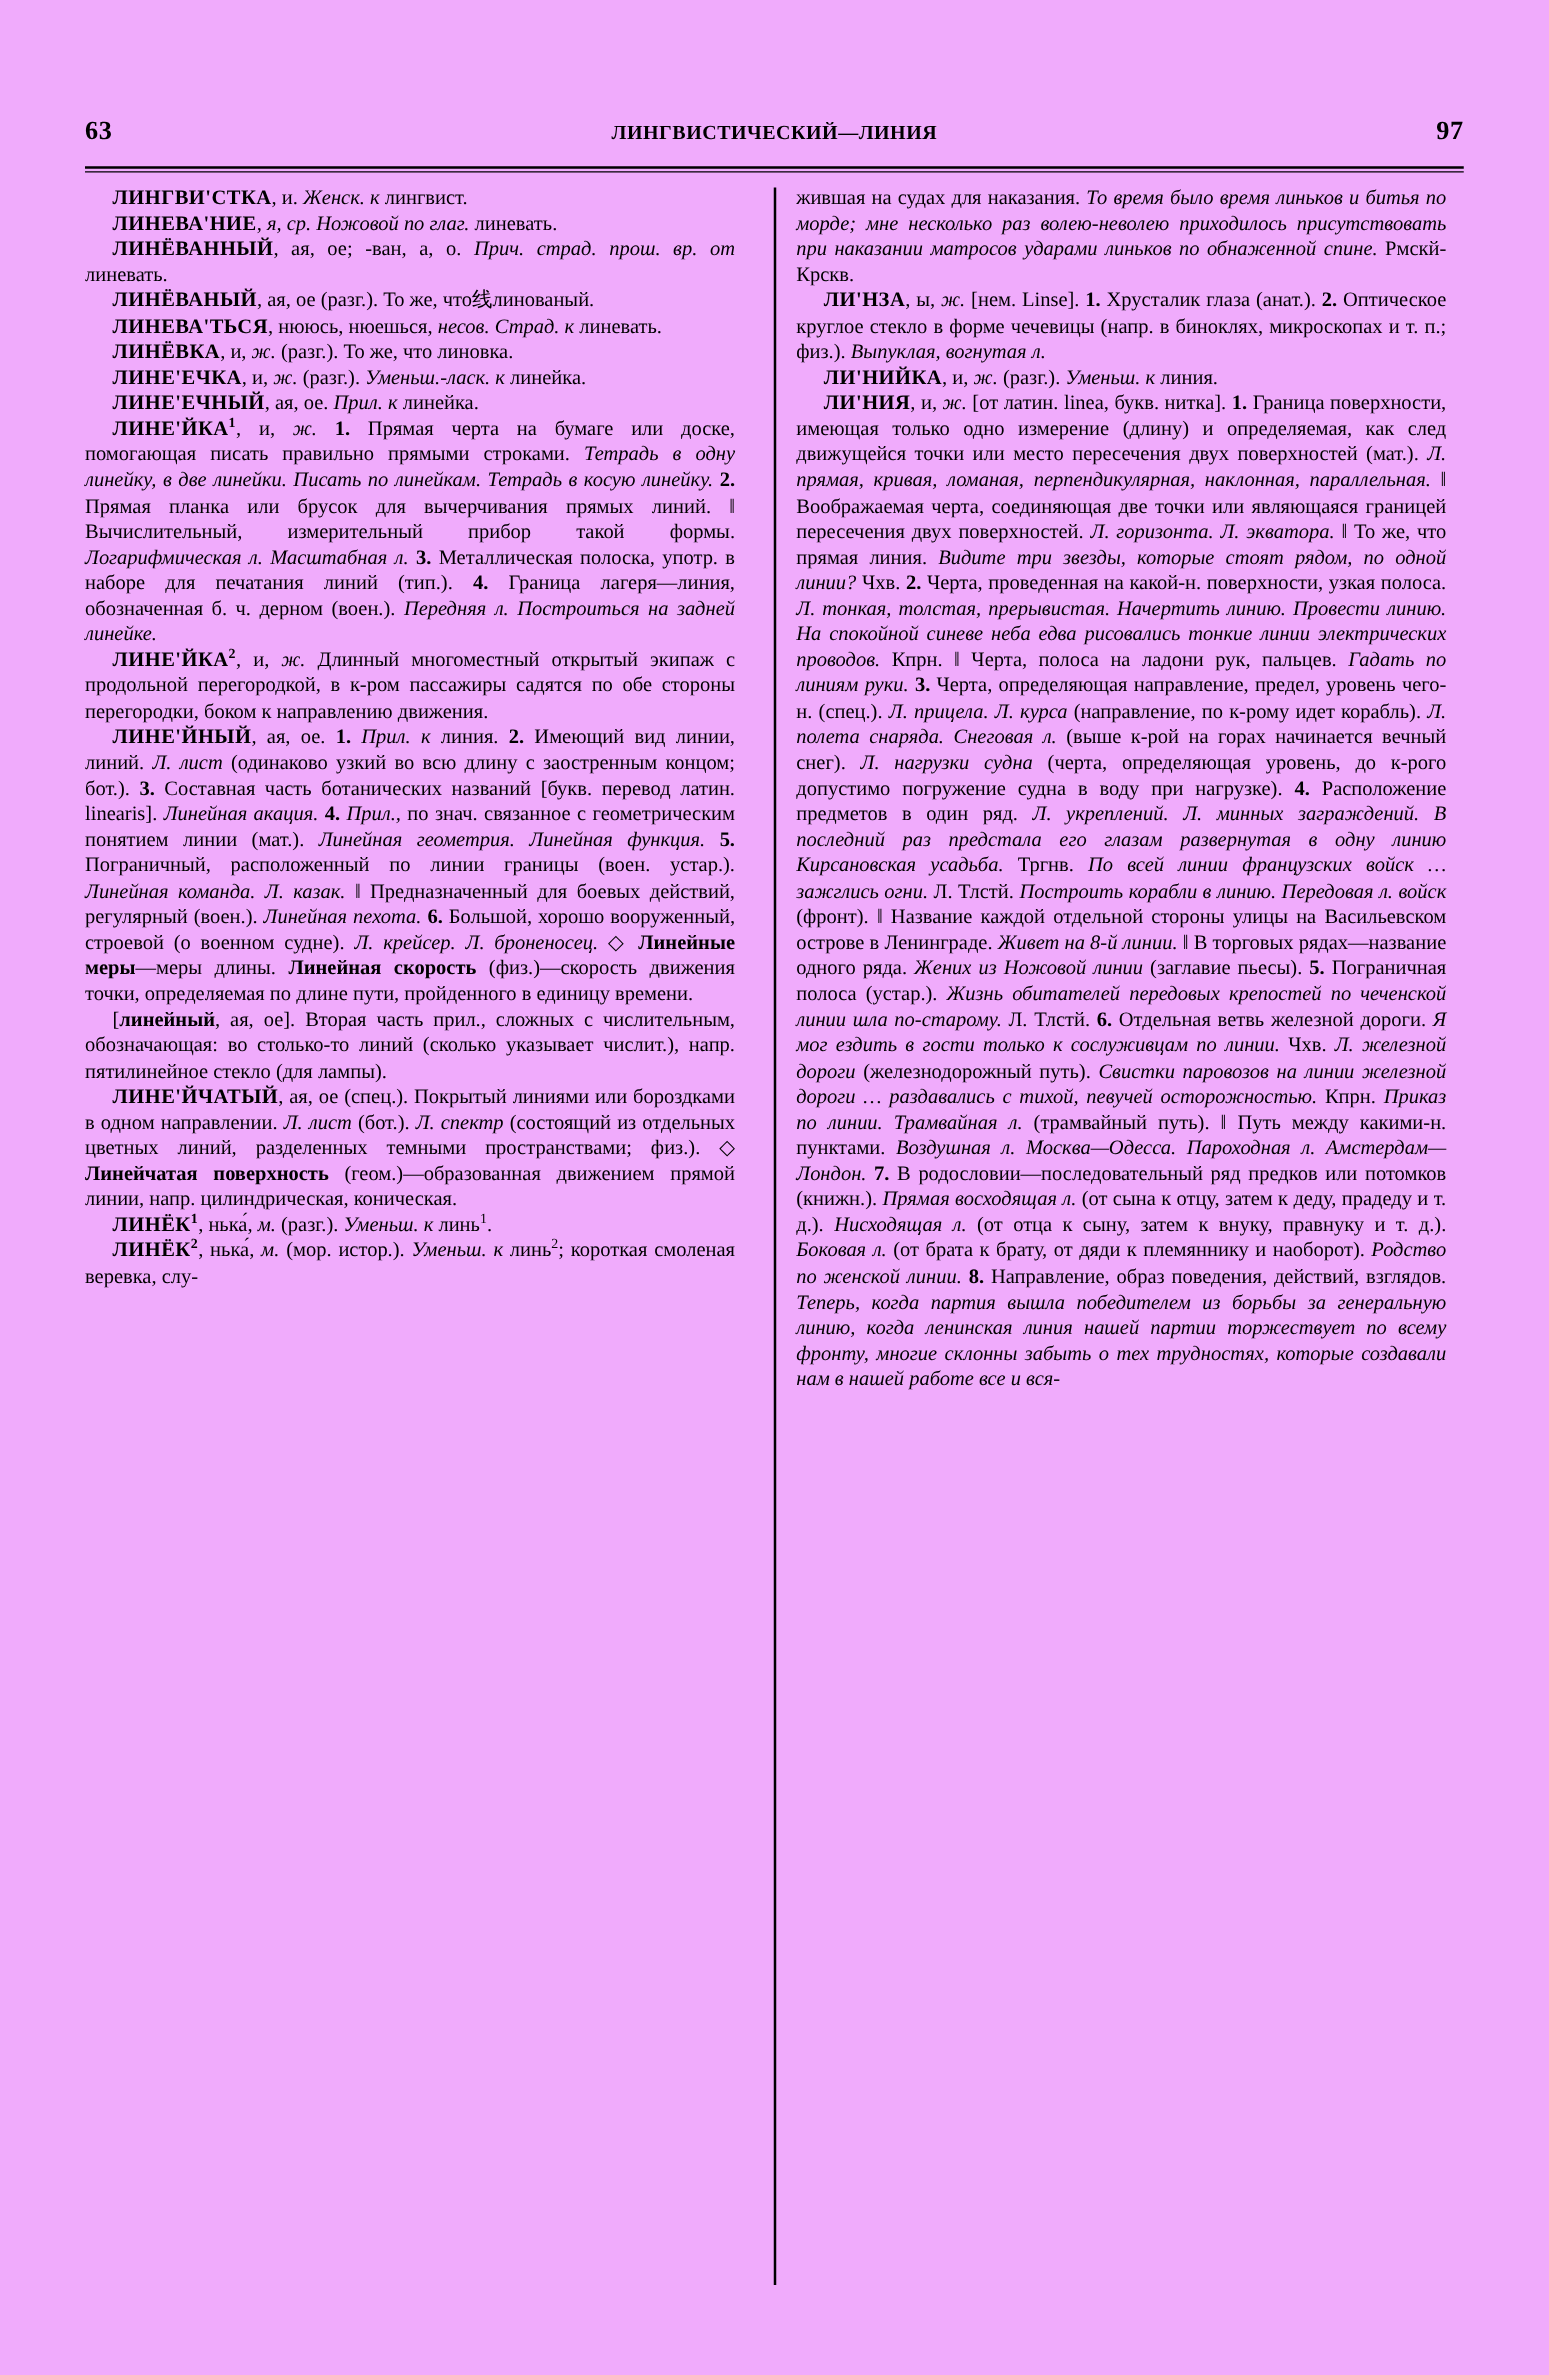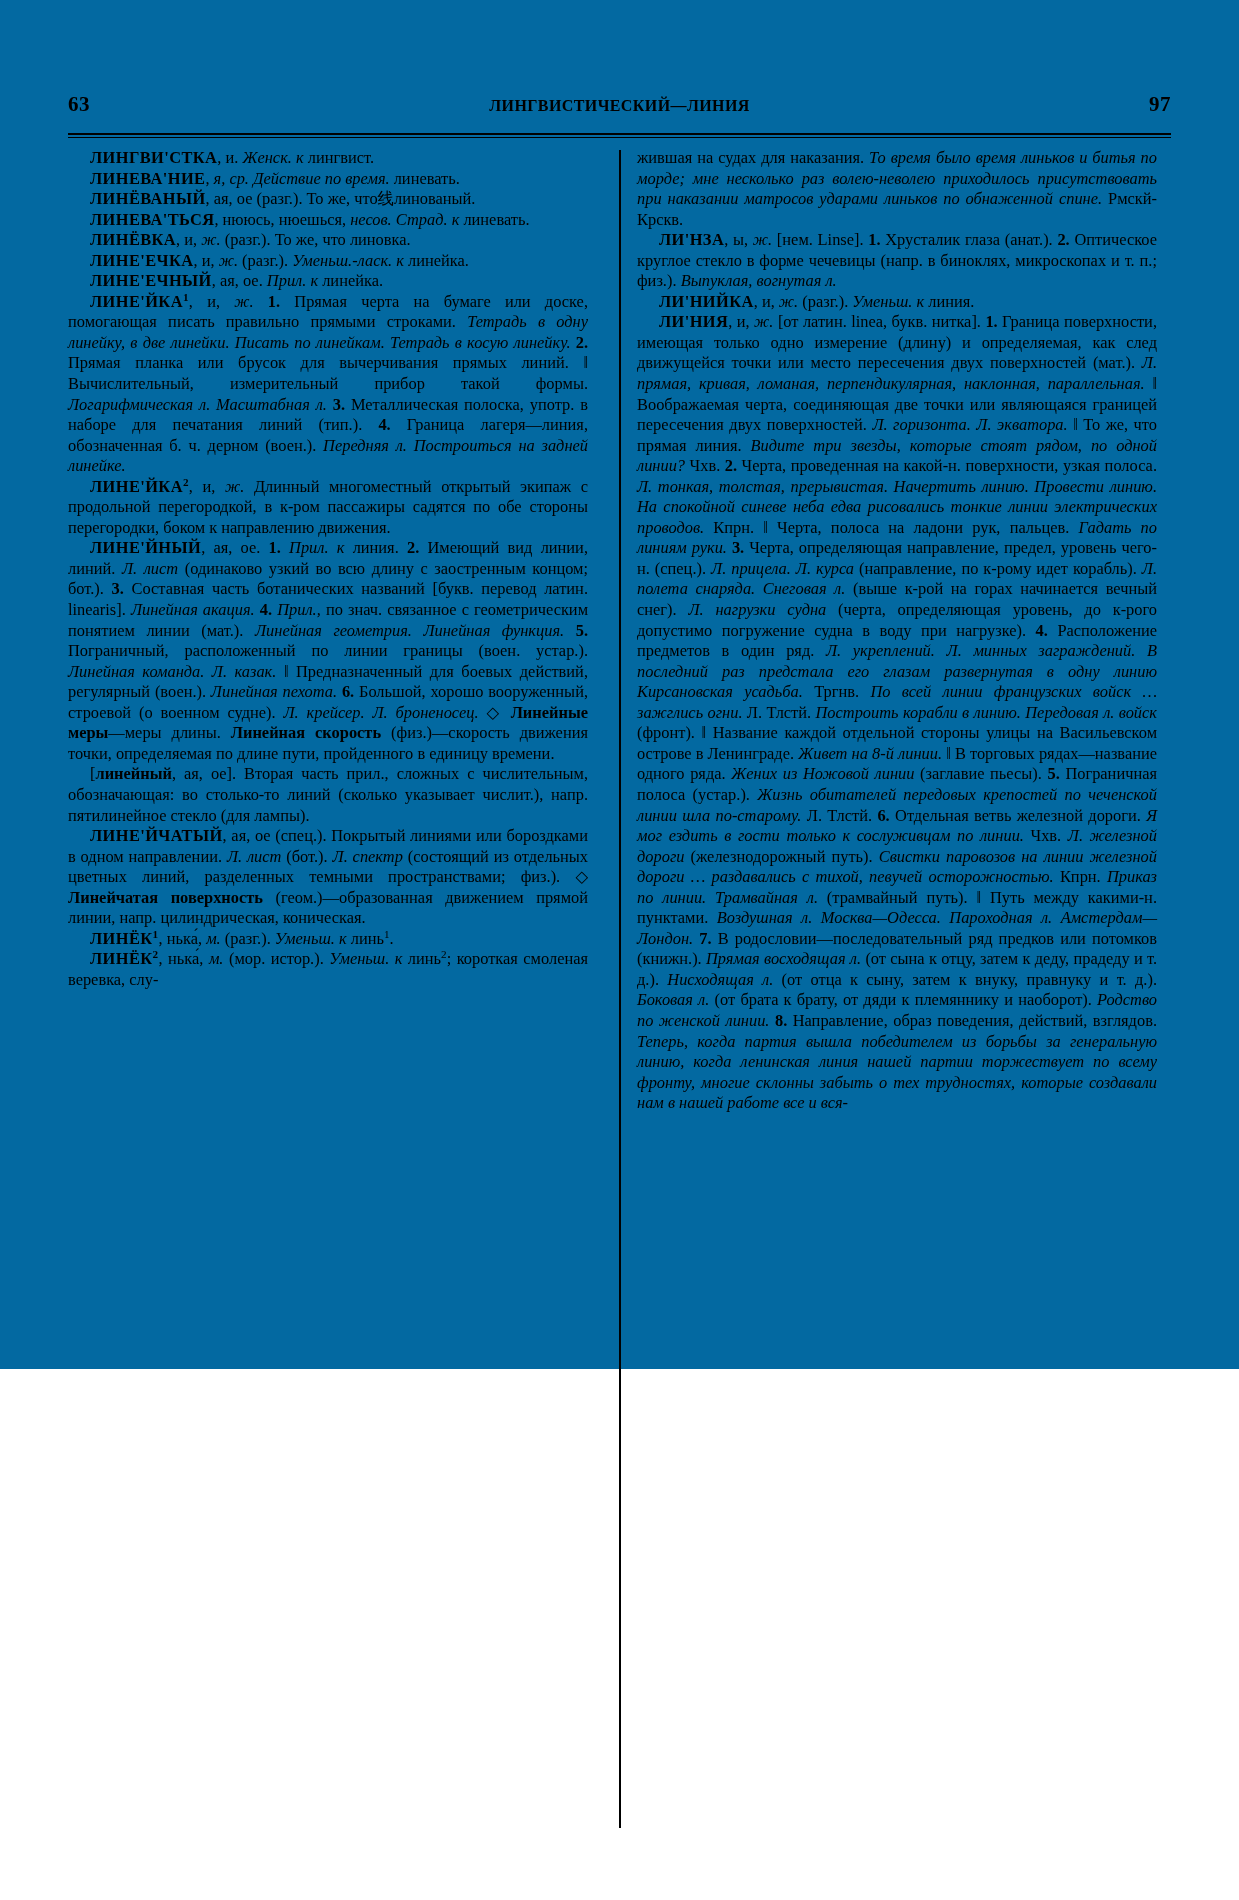--- a/index.html
+++ b/index.html
@@ -10,22 +10,22 @@
   body {
     width: 1239px;
     height: 1900px;
     font-family: "Liberation Serif", "DejaVu Serif", serif;
     color: #000;
     overflow: hidden;
   }
   .page {
     position: relative;
     width: 1239px;
-    height: 1369px;
-    background: #0369a1;
+    height: 1900px;
+    background: #f0abfc;
     box-sizing: border-box;
     padding: 12px;
   }
   
   .head {
     position: absolute;
     left: 68px;
     right: 68px;
     top: 92px;
     height: 34px;
@@ -129,21 +129,22 @@
   </div>
 
   <div class="rule-double">
     <div class="r1"></div>
     <div class="r2"></div>
   </div>
 
   <div class="columns">
     <div class="col col-left" id="colLeft">
         <p class="entry"><span class="hw">ЛИНГВИ'СТКА</span>, и. <span class="it">Женск. к</span> лингвист.</p>
-        <p class="entry"><span class="hw">ЛИНЕВА'НИЕ</span>, <span class="it">я, ср. Действие по время.</span> линевать.</p>
+        <p class="entry"><span class="hw">ЛИНЕВА'НИЕ</span>, <span class="it">я, ср. Ножовой по глаг.</span> линевать.</p>
+        <p class="entry"><span class="hw">ЛИНЁВАННЫЙ</span>, ая, ое; -ван, а, о. <span class="it">Прич. страд. прош. вр. от</span> линевать.</p>
         <p class="entry"><span class="hw">ЛИНЁВАНЫЙ</span>, ая, ое (разг.). То же, что线линованый.</p>
         <p class="entry"><span class="hw">ЛИНЕВА'ТЬСЯ</span>, нююсь, нюешься, <span class="it">несов. Страд. к</span> линевать.</p>
         <p class="entry"><span class="hw">ЛИНЁВКА</span>, и, <span class="it">ж.</span> (разг.). То же, что линовка.</p>
         <p class="entry"><span class="hw">ЛИНЕ'ЕЧКА</span>, и, <span class="it">ж.</span> (разг.). <span class="it">Уменьш.-ласк. к</span> линейка.</p>
         <p class="entry"><span class="hw">ЛИНЕ'ЕЧНЫЙ</span>, ая, ое. <span class="it">Прил. к</span> линейка.</p>
         <p class="entry"><span class="hw">ЛИНЕ'ЙКА<span class="sup">1</span></span>, и, <span class="it">ж.</span> <span class="num">1.</span> Прямая черта на бумаге или доске, помогающая писать правильно прямыми строками. <span class="it">Тетрадь в одну линейку, в две линейки. Писать по линейкам. Тетрадь в косую линейку.</span> <span class="num">2.</span> Прямая планка или брусок для вычерчивания прямых линий. <span class="par">‖</span> Вычислительный, измерительный прибор такой формы. <span class="it">Логарифмическая л. Масштабная л.</span> <span class="num">3.</span> Металлическая полоска, употр. в наборе для печатания линий (тип.). <span class="num">4.</span> Граница лагеря—линия, обозначенная б. ч. дерном (воен.). <span class="it">Передняя л. Построиться на задней линейке.</span></p>
         <p class="entry"><span class="hw">ЛИНЕ'ЙКА<span class="sup">2</span></span>, и, <span class="it">ж.</span> Длинный многоместный открытый экипаж с продольной перегородкой, в к-ром пассажиры садятся по обе стороны перегородки, боком к направлению движения.</p>
         <p class="entry"><span class="hw">ЛИНЕ'ЙНЫЙ</span>, ая, ое. <span class="num">1.</span> <span class="it">Прил. к</span> линия. <span class="num">2.</span> Имеющий вид линии, линий. <span class="it">Л. лист</span> (одинаково узкий во всю длину с заостренным концом; бот.). <span class="num">3.</span> Составная часть ботанических названий [букв. перевод латин. linearis]. <span class="it">Линейная акация.</span> <span class="num">4.</span> <span class="it">Прил.,</span> по знач. связанное с геометрическим понятием линии (мат.). <span class="it">Линейная геометрия. Линейная функция.</span> <span class="num">5.</span> Пограничный, расположенный по линии границы (воен. устар.). <span class="it">Линейная команда. Л. казак.</span> <span class="par">‖</span> Предназначенный для боевых действий, регулярный (воен.). <span class="it">Линейная пехота.</span> <span class="num">6.</span> Большой, хорошо вооруженный, строевой (о военном судне). <span class="it">Л. крейсер. Л. броненосец.</span> <span class="dia">◇</span> <span class="sub-hw">Линейные меры</span>—меры длины. <span class="sub-hw">Линейная скорость</span> (физ.)—скорость движения точки, определяемая по длине пути, пройденного в единицу времени.</p>
         <p class="entry">[<span class="sub-hw">линейный</span>, ая, ое]. Вторая часть прил., сложных с числительным, обозначающая: во столько-то линий (сколько указывает числит.), напр. пятилинейное стекло (для лампы).</p>
         <p class="entry"><span class="hw">ЛИНЕ'ЙЧАТЫЙ</span>, ая, ое (спец.). Покрытый линиями или бороздками в одном направлении. <span class="it">Л. лист</span> (бот.). <span class="it">Л. спектр</span> (состоящий из отдельных цветных линий, разделенных темными пространствами; физ.). <span class="dia">◇</span> <span class="sub-hw">Линейчатая поверхность</span> (геом.)—образованная движением прямой линии, напр. цилиндрическая, коническая.</p>

